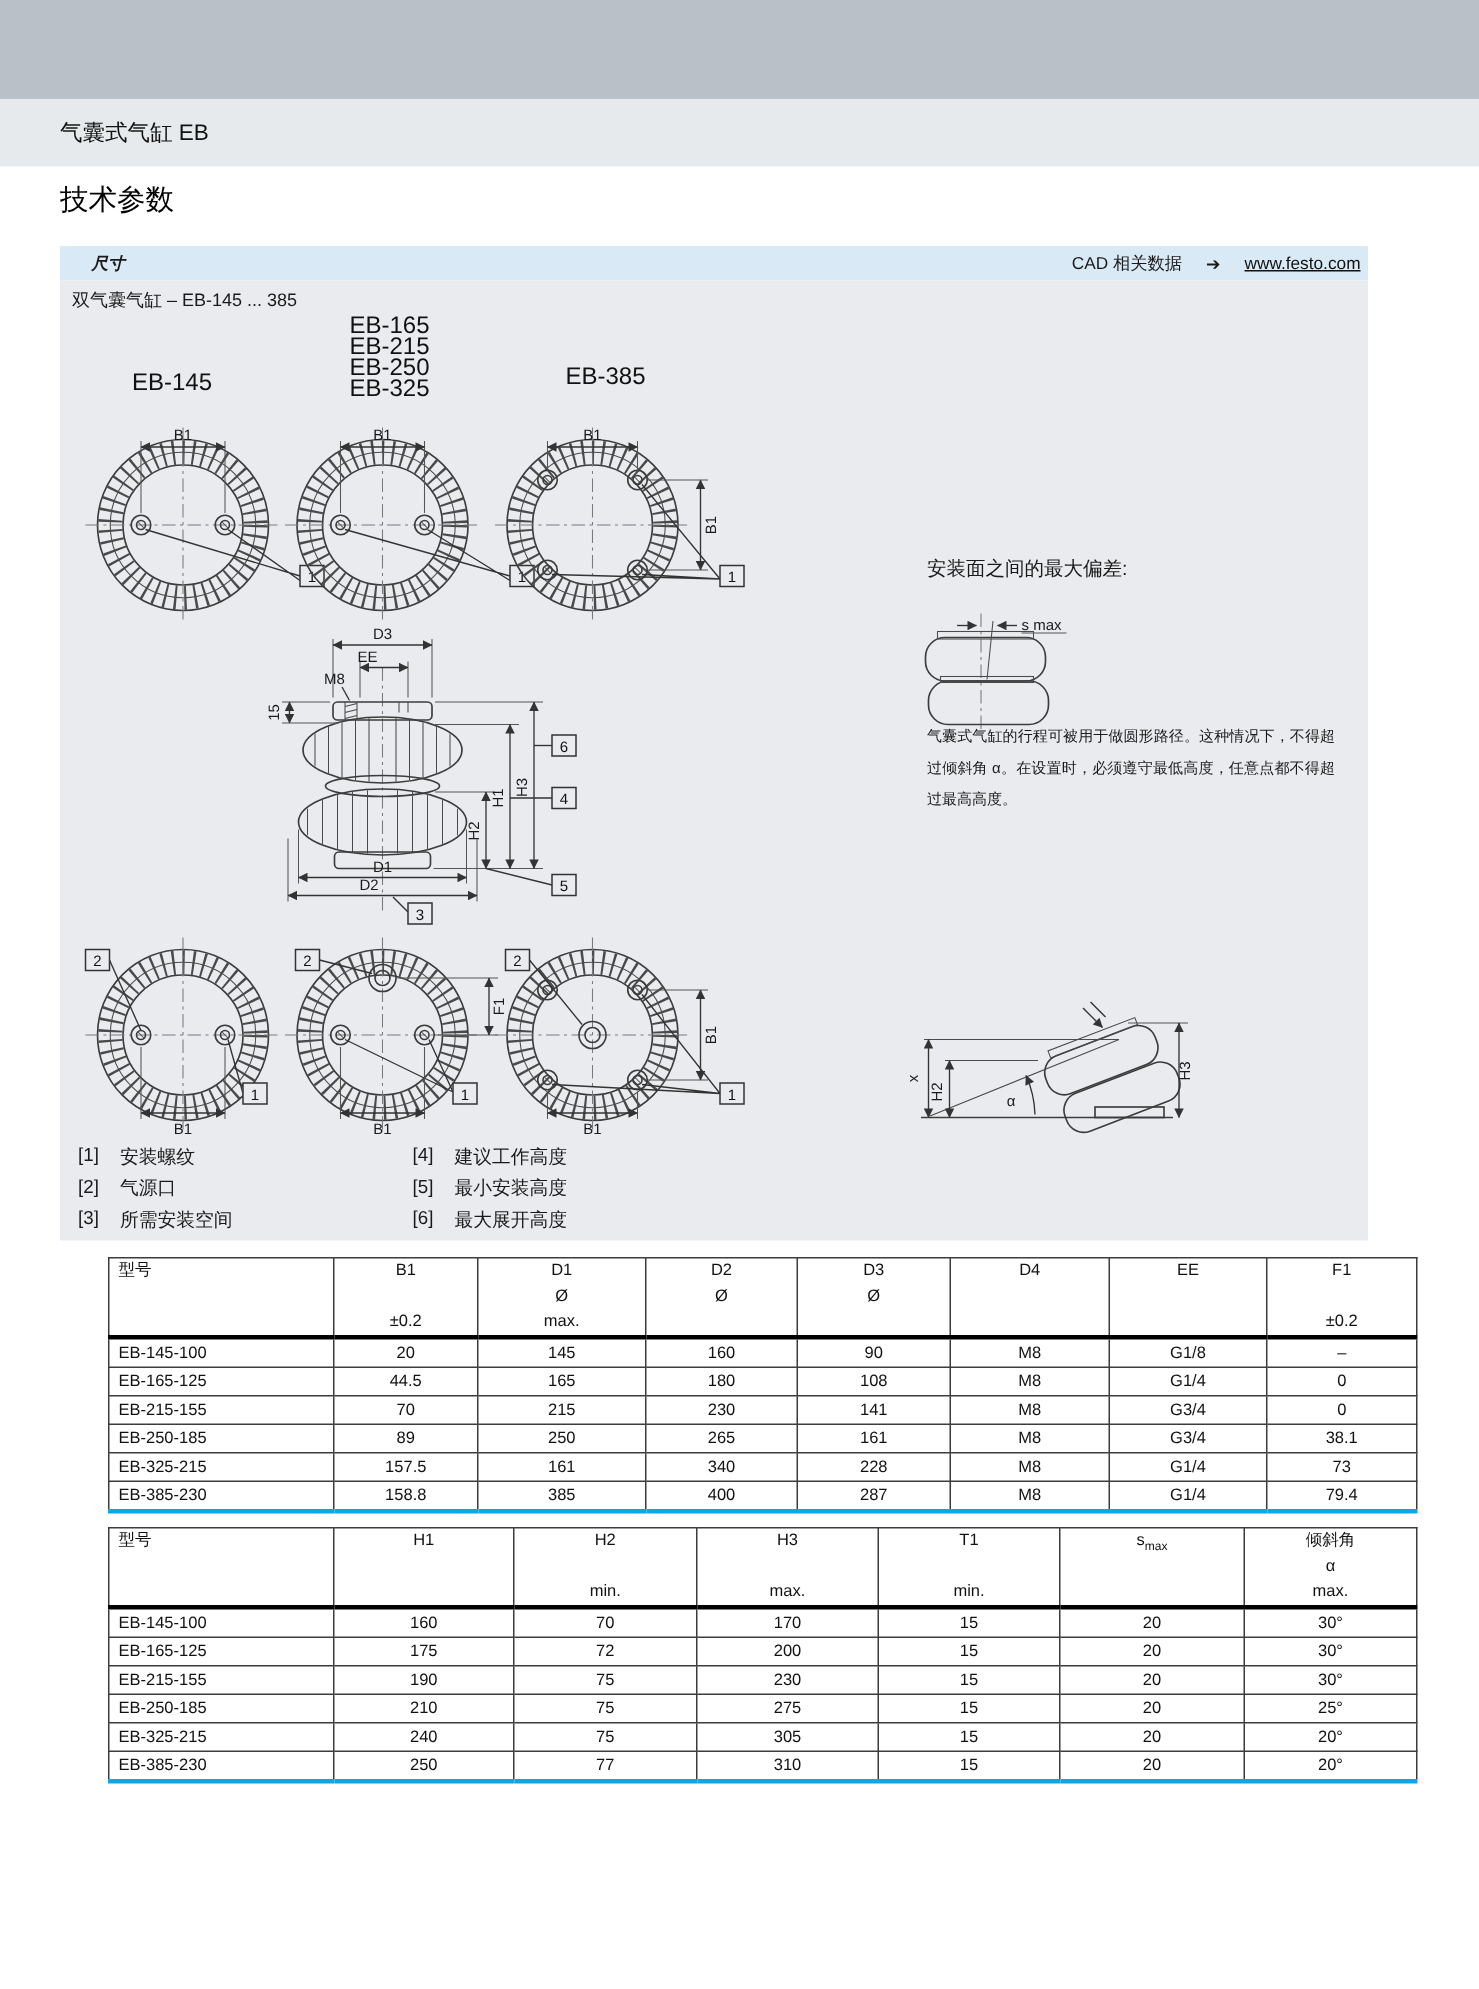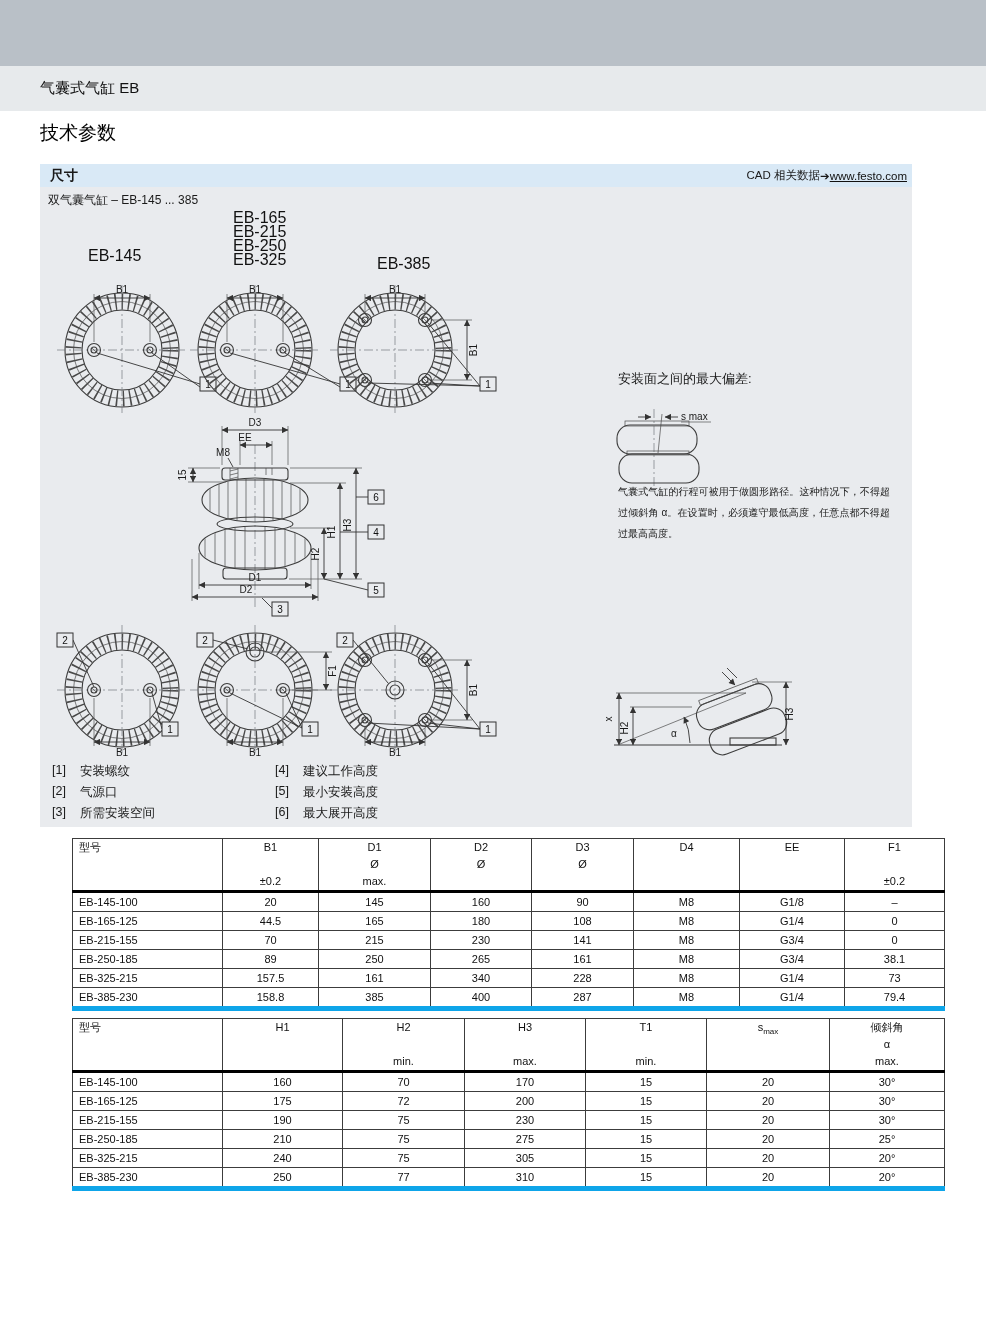--- a/index.html
+++ b/index.html
@@ -5,29 +5,29 @@
   html,body{margin:0;padding:0;background:#fff;}
   .page{position:relative;width:986px;height:1326px;background:#fff;overflow:hidden;
         font-family:"Liberation Sans","DejaVu Sans",sans-serif;color:#1a1a1a;}
   .band-dark{position:absolute;left:0;top:0;width:986px;height:66px;background:#b9c0c7;}
   .band-light{position:absolute;left:0;top:66px;width:986px;height:45px;background:#e7eaec;
         display:flex;align-items:center;}
   .product-title{margin-left:40px;font-size:15px;color:#111;}
   .section-title{position:absolute;left:40px;top:120px;font-size:19px;color:#000;}
   .dim-bar{position:absolute;left:40px;top:164px;width:872px;height:23px;background:#d9e9f6;
         display:flex;align-items:center;justify-content:space-between;font-size:12px;}
-  .dim-bar .bar-title{font-weight:bold;margin-left:10px;font-size:14px;}
-  .dim-bar .cad{margin-right:5px;font-size:11.5px;display:flex;gap:0;align-items:center;}
+  .dim-bar .bar-title{font-weight:bold;margin-left:21px;font-size:11px;font-style:italic;}
+  .dim-bar .cad{margin-right:5px;font-size:11.5px;display:flex;gap:16px;align-items:center;}
   .cad-link{text-decoration:underline;color:#111;cursor:pointer;}
   .drawing-area{position:absolute;left:40px;top:187px;width:872px;height:640px;background:#e9ebee;}
   .drawing-area .subtitle{position:absolute;left:8px;top:5px;font-size:12px;}
   .variant{position:absolute;font-size:16px;color:#111;}
   .v-left{left:48px;top:60px;}
   .v-mid{left:193px;top:24px;line-height:14px;}
-  .v-right{left:337px;top:68px;}
+  .v-right{left:337px;top:56px;}
   .max-offset-heading{position:absolute;left:578px;top:183px;width:280px;font-size:13px;}
   .note{position:absolute;left:578px;top:294px;width:272px;font-size:10px;line-height:21px;text-align:justify;}
   .legend-col{position:absolute;top:576px;font-size:12.5px;}
   .legend-left{left:12px;}
   .legend-right{left:235px;}
   .legend-item{height:21px;display:flex;}
   .legend-item .idx{width:28px;}
   svg{position:absolute;left:0;top:0;}
   .ln{stroke:#3c3c3c;stroke-width:1.1;fill:none;}
   .lnt{stroke:#4a4a4a;stroke-width:0.7;fill:none;}
@@ -40,21 +40,21 @@
   .dl{font-size:10px;fill:#1a1a1a;font-family:"Liberation Sans","DejaVu Sans",sans-serif;}
   .co{fill:#e9ebee;stroke:#333;stroke-width:1;}
   .cot{font-size:10px;fill:#111;text-anchor:middle;font-family:"Liberation Sans","DejaVu Sans",sans-serif;}
   
   .spec-table{position:absolute;left:40px;width:872px;border-collapse:collapse;table-layout:fixed;
         font-size:11px;color:#111;background:#fff;margin-left:32px;}
   .t1{top:838px;}
   .t2{top:1018px;}
   .spec-table th,.spec-table td{border:1px solid #3c3c3c;padding:0;font-weight:normal;}
   .spec-table thead th{vertical-align:top;border-bottom:3px solid #000;}
-  .spec-table tbody tr:last-child td{border-bottom:5px solid #0ea5e9;}
+  .spec-table tbody tr:last-child td{border-bottom:3px solid #0ea5e9;}
   .spec-table td{height:18px;text-align:center;}
   .spec-table td.model,.spec-table th.model{text-align:left;padding-left:6px;}
   .hl{height:17px;line-height:17px;text-align:center;}
   .hl-left{text-align:left;}
   .spec-table sub{font-size:8px;}
 </style>
 </head>
 <body>
 
 <div class="page">

